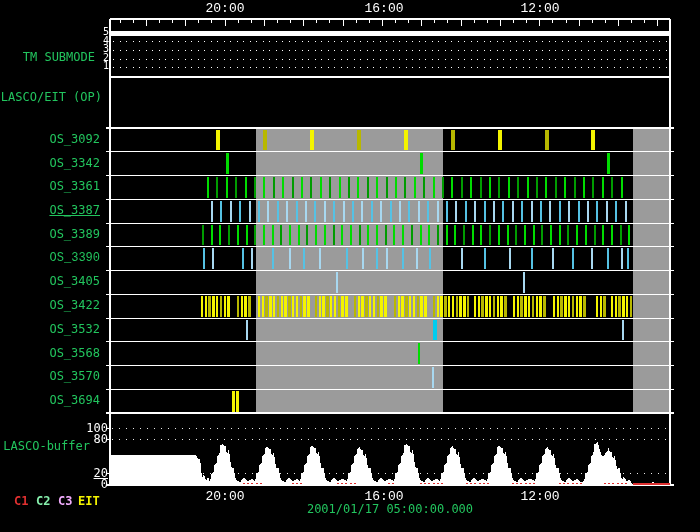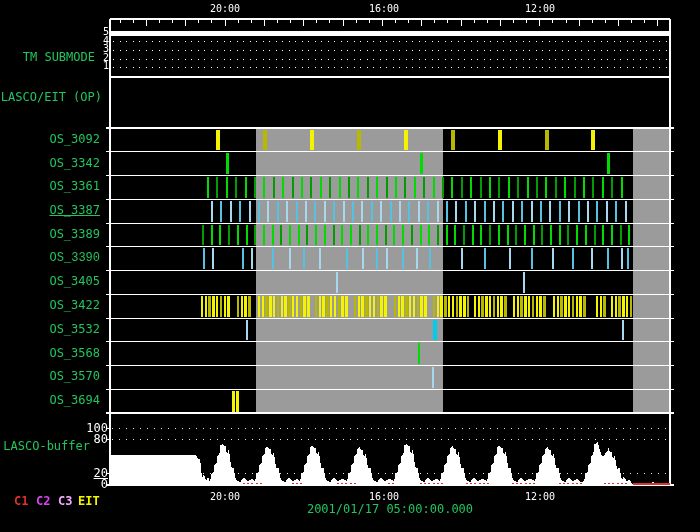--- a/index.html
+++ b/index.html
@@ -2,21 +2,21 @@
 <html><head>
 <meta charset="utf-8">
 <style>
   html,body{margin:0;padding:0;background:#000;}
   .screen{position:relative;width:700px;height:532px;background:#000;overflow:hidden;
           font-family:"DejaVu Sans Mono","Liberation Mono",monospace;color:#fff;}
   svg{position:absolute;left:0;top:0;}
   .lbl{position:absolute;font-size:12px;line-height:13px;white-space:pre;color:#22c55e;}
   .rt{text-align:right;}
   .ctr{text-align:center;}
-  .tlabel{position:absolute;font-size:10px;line-height:14px;width:70px;text-align:center;color:#fff;}
+  .tlabel{position:absolute;font-size:13px;line-height:14px;width:70px;text-align:center;color:#fff;font-family:Liberation Mono, monospace;}
   .digit{position:absolute;font-size:10px;line-height:10px;width:109px;text-align:right;color:#fff;}
   .ytick{position:absolute;font-size:12px;line-height:12px;width:108px;text-align:right;color:#fff;}
   .legend-item{position:absolute;top:495px;font-size:12px;line-height:13px;font-weight:bold;}
 </style>
 </head>
 <body>
 
 <div class="screen">
 
   <svg id="plot-svg" width="700" height="532" shape-rendering="crispEdges">
@@ -459,16 +459,16 @@
   <div class="lbl rt" style="left:2px;top:440px;width:88px;">LASCO-buffer</div>
   <div class="ytick" style="top:467px;text-decoration:underline;">20</div>
   <div class="ytick" style="top:478px;">0</div>
 
   <div class="tlabel" style="left:190px;top:490px;">20:00</div>
   <div class="tlabel" style="left:349px;top:490px;">16:00</div>
   <div class="tlabel" style="left:505px;top:490px;">12:00</div>
   <div class="lbl ctr" style="left:280px;top:503px;width:220px;">2001/01/17 05:00:00.000</div>
 
   <span class="legend-item" style="left: 14px; color: rgb(224, 48, 48);">C1</span>
-  <span class="legend-item" style="left: 36px; color: #d946ef;">C2</span>
+  <span class="legend-item" style="left: 36px; color: #86efac;">C2</span>
   <span class="legend-item" style="left: 58px; color: #f0abfc;">C3</span>
   <span class="legend-item" style="left: 78px; color: rgb(244, 244, 0);">EIT</span>
 </div>
 
 </body></html>

